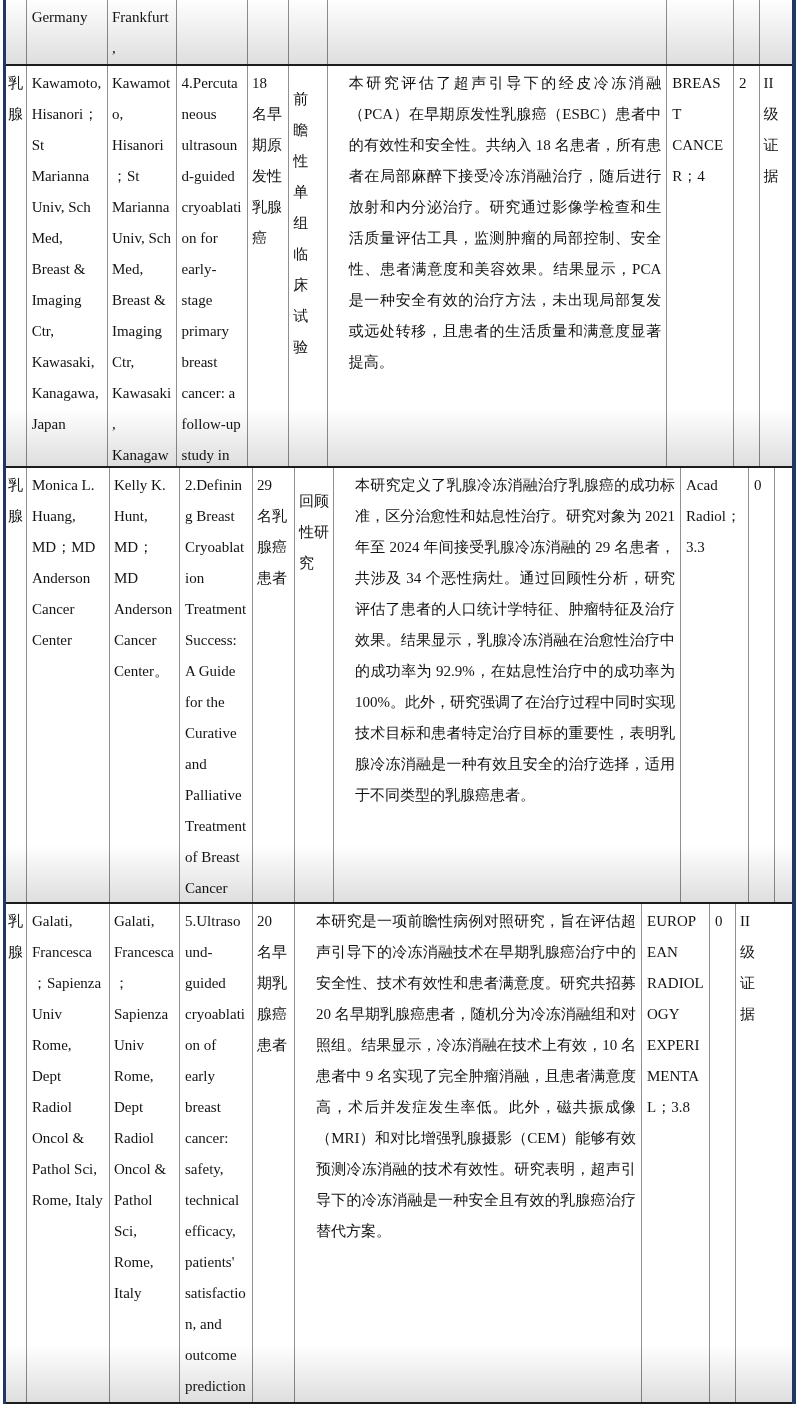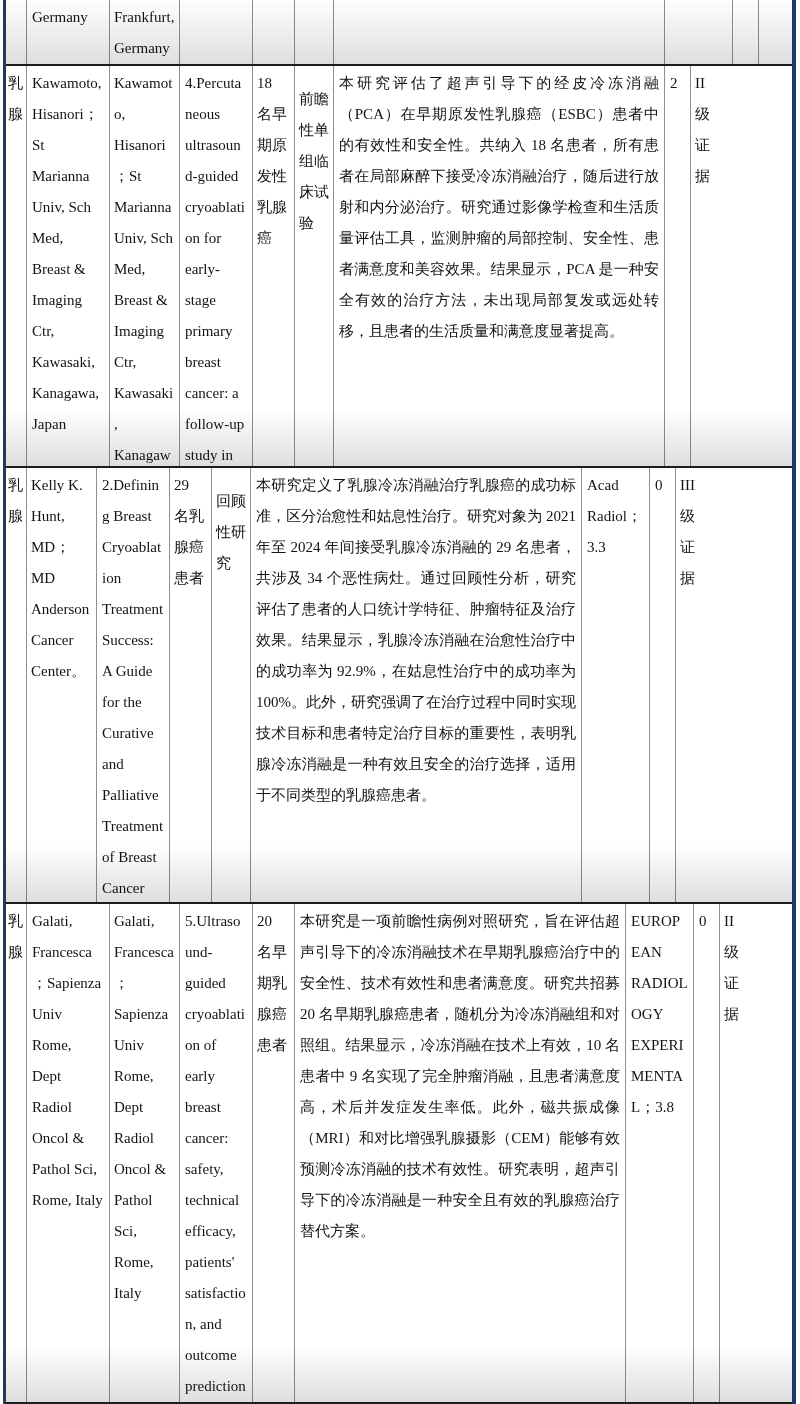--- a/index.html
+++ b/index.html
@@ -32,21 +32,21 @@
     box-sizing:border-box;border-right:1px solid #8F8F8F;
     padding:2px 5px 0 5px;line-height:31px;font-size:15px;
     overflow-wrap:break-word;word-wrap:break-word;overflow:hidden;
   }
   .c-category{width:21px;padding:2px 2px 0 2px;}
   .c-author1{width:83px;}
   .c-author2{width:70px;padding:2px 4px 0 4px;}
   .c-title{width:73px;}
   .c-sample{width:42px;padding:2px 4px 0 4px;}
   .c-studytype{width:39px;padding:18px 4px 0 4px;}
-  .c-summary{width:331px;text-align:justify;}
+  .c-summary{width:331px;text-align:justify;margin-left:16px;}
   .c-journal{width:68px;}
   .c-citations{width:26px;}
   .c-evidence{width:33px;padding:2px 4px 12px 4px;border-right:none;}
 </style>
 </head>
 <body>
 
 <div class="doc">
 
   <div class="trow row-carryover">
@@ -63,34 +63,35 @@
   </div>
 
   <div class="trow row-1">
     <div class="cell c-category">乳腺</div>
     <div class="cell c-author1">Kawamoto, Hisanori；St Marianna Univ, Sch Med, Breast &amp; Imaging Ctr, Kawasaki, Kanagawa, Japan</div>
     <div class="cell c-author2">Kawamoto, Hisanori；St Marianna Univ, Sch Med, Breast &amp; Imaging Ctr, Kawasaki, Kanagawa, Japan</div>
     <div class="cell c-title">4.Percutaneous ultrasound-guided cryoablation for early-stage primary breast cancer: a follow-up study in Japan</div>
     <div class="cell c-sample">18 名早期原发性乳腺癌</div>
     <div class="cell c-studytype">前瞻性单组临床试验</div>
     <div class="cell c-summary">本研究评估了超声引导下的经皮冷冻消融（PCA）在早期原发性乳腺癌（ESBC）患者中的有效性和安全性。共纳入 18 名患者，所有患者在局部麻醉下接受冷冻消融治疗，随后进行放射和内分泌治疗。研究通过影像学检查和生活质量评估工具，监测肿瘤的局部控制、安全性、患者满意度和美容效果。结果显示，PCA 是一种安全有效的治疗方法，未出现局部复发或远处转移，且患者的生活质量和满意度显著提高。</div>
+    <div class="cell c-journal">BREAST CANCER；4</div>
     <div class="cell c-citations">2</div>
     <div class="cell c-evidence">II 级证据</div>
   </div>
 
   <div class="trow row-2">
     <div class="cell c-category">乳腺</div>
+    <div class="cell c-author1">Monica L. Huang, MD；MD Anderson Cancer Center</div>
     <div class="cell c-author2">Kelly K. Hunt, MD；MD Anderson Cancer Center。</div>
     <div class="cell c-title">2.Defining Breast Cryoablation Treatment Success: A Guide for the Curative and Palliative Treatment of Breast Cancer</div>
     <div class="cell c-sample">29 名乳腺癌患者</div>
     <div class="cell c-studytype">回顾性研究</div>
     <div class="cell c-summary">本研究定义了乳腺冷冻消融治疗乳腺癌的成功标准，区分治愈性和姑息性治疗。研究对象为 2021 年至 2024 年间接受乳腺冷冻消融的 29 名患者，共涉及 34 个恶性病灶。通过回顾性分析，研究评估了患者的人口统计学特征、肿瘤特征及治疗效果。结果显示，乳腺冷冻消融在治愈性治疗中的成功率为 92.9%，在姑息性治疗中的成功率为 100%。此外，研究强调了在治疗过程中同时实现技术目标和患者特定治疗目标的重要性，表明乳腺冷冻消融是一种有效且安全的治疗选择，适用于不同类型的乳腺癌患者。</div>
     <div class="cell c-journal">Acad Radiol；3.3</div>
     <div class="cell c-citations">0</div>
-    <div class="cell c-evidence">III 级证据</div>
   </div>
 
   <div class="trow row-3">
     <div class="cell c-category">乳腺</div>
     <div class="cell c-author1">Galati, Francesca；Sapienza Univ Rome, Dept Radiol Oncol &amp; Pathol Sci, Rome, Italy</div>
     <div class="cell c-author2">Galati, Francesca；Sapienza Univ Rome, Dept Radiol Oncol &amp; Pathol Sci, Rome, Italy</div>
     <div class="cell c-title">5.Ultrasound-guided cryoablation of early breast cancer: safety, technical efficacy, patients' satisfaction, and outcome prediction with MRI/CEM</div>
     <div class="cell c-sample">20 名早期乳腺癌患者</div>
     <div class="cell c-summary">本研究是一项前瞻性病例对照研究，旨在评估超声引导下的冷冻消融技术在早期乳腺癌治疗中的安全性、技术有效性和患者满意度。研究共招募 20 名早期乳腺癌患者，随机分为冷冻消融组和对照组。结果显示，冷冻消融在技术上有效，10 名患者中 9 名实现了完全肿瘤消融，且患者满意度高，术后并发症发生率低。此外，磁共振成像（MRI）和对比增强乳腺摄影（CEM）能够有效预测冷冻消融的技术有效性。研究表明，超声引导下的冷冻消融是一种安全且有效的乳腺癌治疗替代方案。</div>
     <div class="cell c-journal">EUROPEAN RADIOLOGY EXPERIMENTAL；3.8</div>

